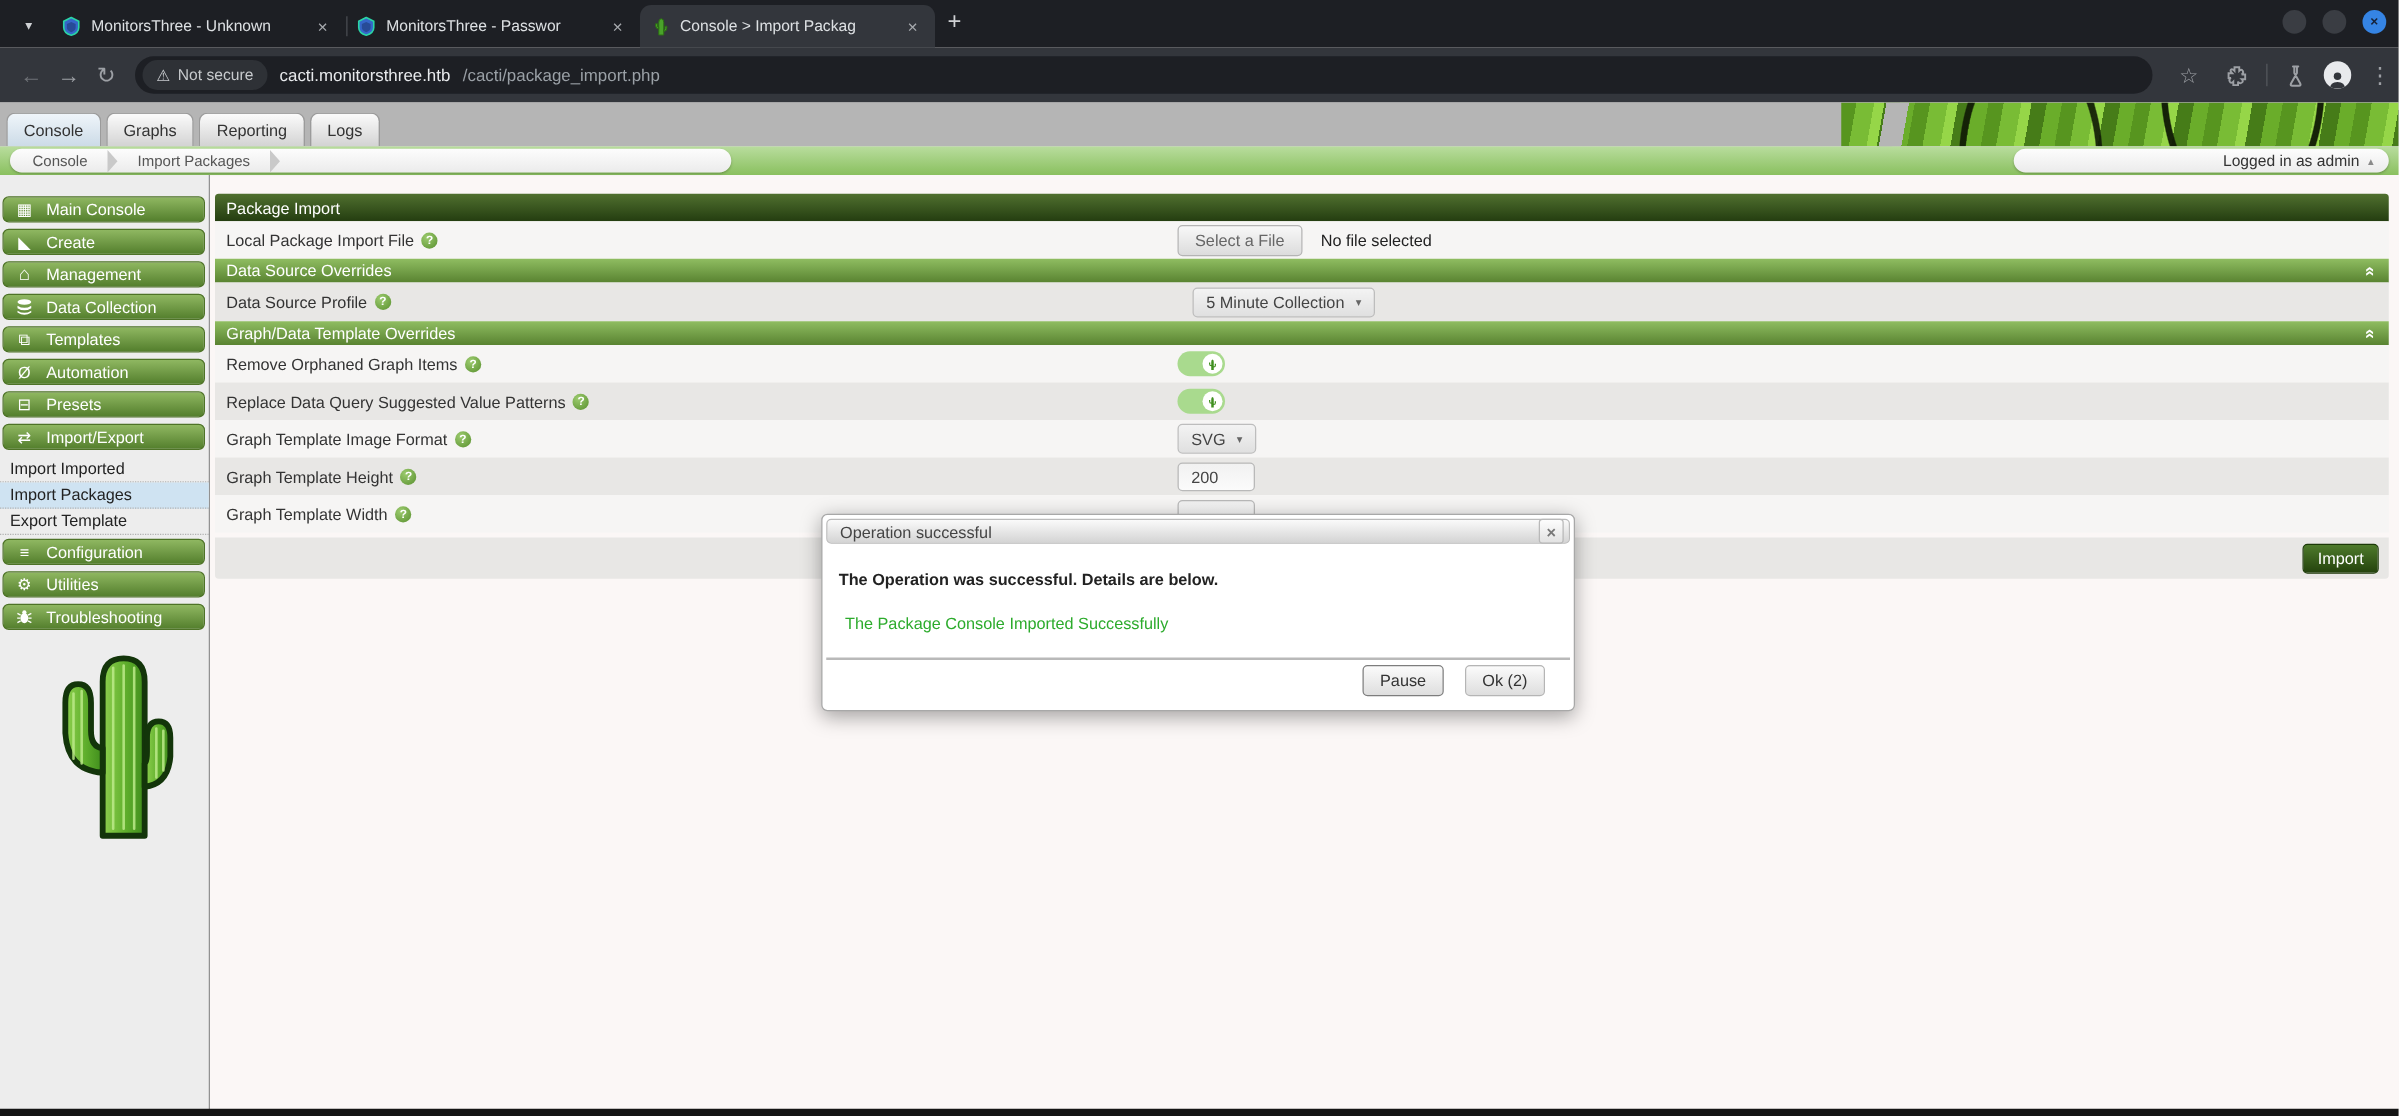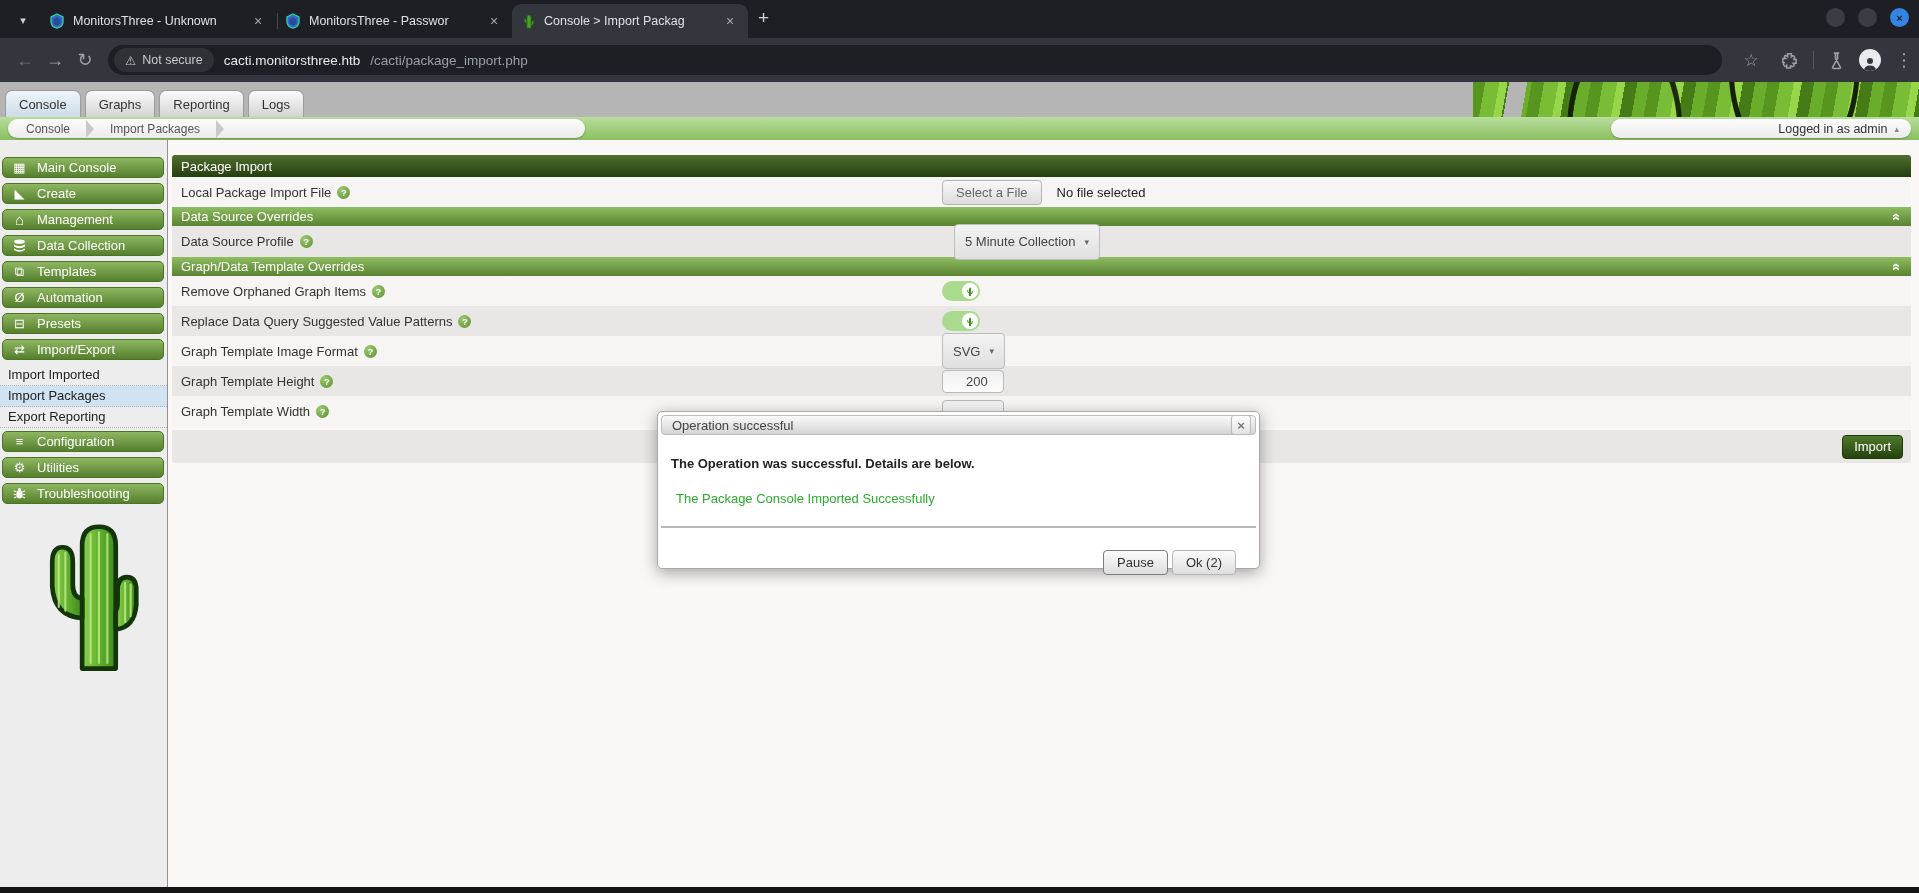--- a/index.html
+++ b/index.html
@@ -80,46 +80,46 @@
   .frow { display:flex; align-items:center; font-size:13px; color:#333; }
   .frow.h30 { height:30px; } .frow.h31 { height:31px;gap:12px; }
   .frow.plain { background:#f6f5f4; } .frow.alt { background:#e8e7e5; }
   .lab { width:770px; padding-left:9px; display:flex; align-items:center; }
   .help { width:13px; height:13px; border-radius:50%; margin-left:6px; flex:0 0 auto;
     background:radial-gradient(circle at 35% 30%, #9ccb6e, #588f2e); color:#fff;
     font-size:9.5px; font-weight:bold; text-align:center; line-height:13px; }
   .btn-gray { background:linear-gradient(#f8f8f8,#dcdcdc); border:1px solid #b4b4b4; border-radius:4px;
     font-size:13px; color:#666; height:25px; padding:0 13px; display:inline-flex; align-items:center; }
   .file-status { margin-left:15px; color:#222;text-align:center; }
-  .ddl { background:linear-gradient(#f3f3f3,#e0e0e0); border:1px solid #bdbdbd; border-radius:4px; height:36px;
+  .ddl { background:linear-gradient(#f3f3f3,#e0e0e0); border:1px solid #bdbdbd; border-radius:4px; height:24px;
     display:inline-flex; align-items:center; gap:9px; padding:0 10px; font-size:13px; color:#444; }
   .ddl .caret { font-size:9px; color:#666; }
   .tinput { width:62px; height:23px; border:1px solid #b9b9b9; border-radius:4px;
-    background:linear-gradient(#f1f1f1,#fbfbfb); font-size:13px; color:#444; padding-left:23px;
+    background:linear-gradient(#f1f1f1,#fbfbfb); font-size:13px; color:#444; padding-left:10px;
     font-family:"Liberation Sans", sans-serif; }
   .toggle { width:38px; height:20px; border-radius:10px; background:#a9da8e; position:relative; }
   .toggle .knob { position:absolute; right:2px; top:2px; width:16px; height:16px; border-radius:50%;
     background:#fff; display:flex; align-items:center; justify-content:center; }
   .import-row { height:33px; margin-top:4px; background:#e8e7e5; display:flex; align-items:center;
     justify-content:flex-end; padding-right:8px; border-radius:0 0 3px 3px; }
   .btn-green { background:linear-gradient(#4e7a2b,#24430d); border:1px solid #1c3a08; border-radius:4px;
     color:#fff; font-size:13px; height:24px; padding:0 11px; display:inline-flex; align-items:center; }
 
   
   .dialog { position:absolute; left:657px; top:411px; width:603px; height:158px; background:#fff;
     border:1px solid #a8a8a8; border-radius:5px; box-shadow:0 4px 16px rgba(0,0,0,.35); padding:3px; z-index:20; }
   .dlg-title { height:20px; background:linear-gradient(#fafafa,#d4d4d4); border:1px solid #bbb; border-radius:4px;
     display:flex; align-items:center; justify-content:space-between; padding:0 4px 0 10px; font-size:13px; color:#444; }
   .dlg-close { width:20px; height:20px; border:1px solid #b9b9b9; border-radius:3px;
     background:linear-gradient(#fdfdfd,#e2e2e2); color:#787878; font-weight:bold; font-size:13px;
     display:flex; align-items:center; justify-content:center; }
   .dlg-msg { margin:21px 0 0 10px; font-weight:bold; font-size:13px; color:#222; }
   .dlg-detail { margin:20px 0 0 15px; font-size:13px; color:#2cab2c; }
   .dlg-sep { border:none; border-top:2px solid #b9b9b9; margin-top:20px; }
-  .dlg-btns { display:flex; justify-content:flex-end; gap:4px; padding:22px 20px 0 0; }
+  .dlg-btns { display:flex; justify-content:flex-end; gap:17px; padding:4px 20px 0 0; }
   .dlg-btn { background:linear-gradient(#fbfbfb,#dedede); border:1px solid #b5b5b5; border-radius:4px;
     font-size:13px; color:#333; height:25px; padding:0 13px; display:inline-flex; align-items:center; }
   .dlg-btn.focused { border-color:#7d7d7d; }
 
   .bottom-edge { position:absolute; left:0; bottom:0; width:100%; height:6px; background:#141414; }
 </style>
 </head>
 <body>
 
 <div class="tabstrip">
@@ -261,21 +261,21 @@
         <span>Presets</span>
       </div>
     <div class="menu-btn">
         <span class="mic">⇄</span>
         <span>Import/Export</span>
       </div>
 
     <div class="submenu">
       <div class="submenu-item">Import Imported</div>
       <div class="submenu-item selected">Import Packages</div>
-      <div class="submenu-item">Export Reporting</div>
+      <div class="submenu-item">Export Template</div>
     </div>
 
     <div class="menu-btn">
         <span class="mic">≡</span>
         <span>Configuration</span>
       </div>
     <div class="menu-btn">
         <span class="mic">⚙</span>
         <span>Utilities</span>
       </div>

